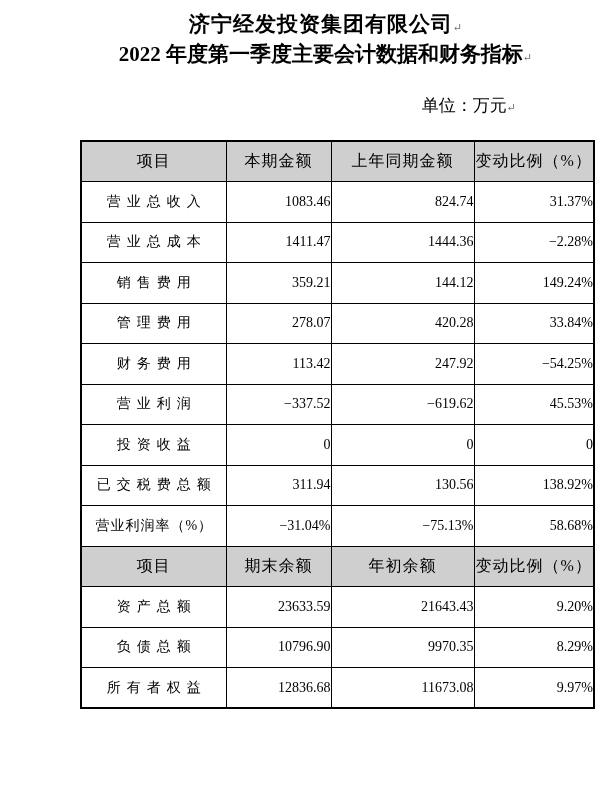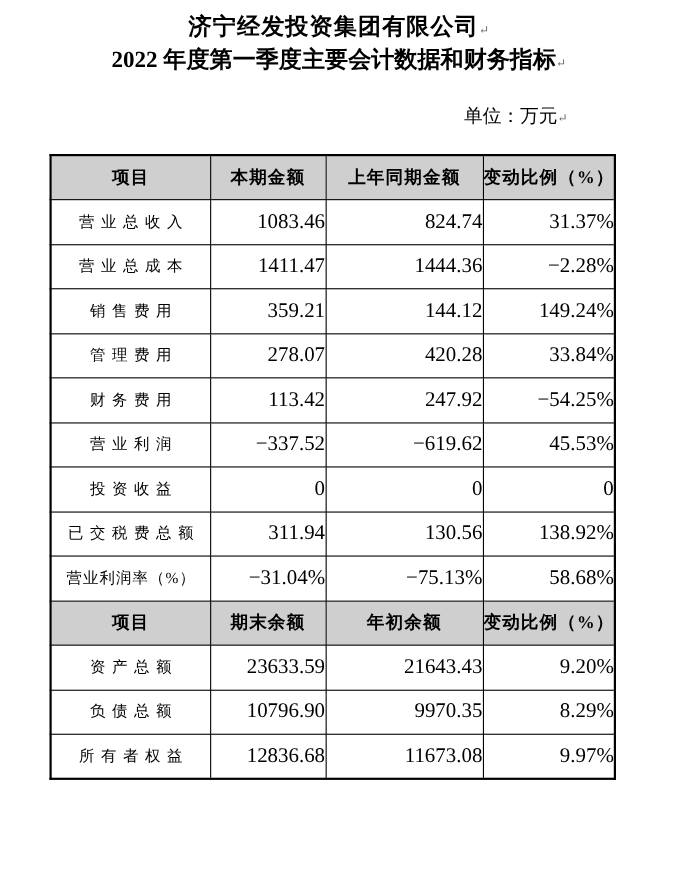--- a/index.html
+++ b/index.html
@@ -4,21 +4,21 @@
 <style>
   :root { --header-bg: #CFCFCF; --border-color: #000000; }
   * { box-sizing: border-box; }
   html, body {
     margin: 0; padding: 0;
     width: 616px; height: 793px;
     background: #ffffff;
     color: #000000;
     font-family: "Liberation Serif", "DejaVu Serif", serif;
   }
-  .page { width: 616px; height: 793px; overflow: hidden; }
+  .page { width: 616px; height: 793px; overflow: hidden; padding-left: 35px; }
 
   .title-company {
     margin: 10px 0 0 0;
     text-align: center;
     font-size: 21px;
     font-weight: bold;
     letter-spacing: 1px;
   }
   .title-subtitle {
     margin: 2px 0 0 0;
@@ -55,33 +55,33 @@
     border: 1.5px solid var(--border-color);
     height: 40.5px;
     padding: 0;
     vertical-align: middle;
     overflow: hidden;
     white-space: nowrap;
   }
   table.report th {
     background: var(--header-bg);
     font-size: 16px;
-    font-weight: bold;
+    font-weight: normal;
     text-align: center;
     letter-spacing: 1px;
   }
   td.cell-label {
     font-size: 14px;
     text-align: center;
     letter-spacing: 6px;
     text-indent: 6px;
   }
   td.cell-label.tight { letter-spacing: 1px; text-indent: 1px; }
   td.cell-num {
-    font-size: 19px;
+    font-size: 14px;
     text-align: right;
     padding-right: 9px;
   }
 </style>
 </head>
 <body>
 
 <div class="page">
 
   <div class="title-company"><span>济宁经发投资集团有限公司</span><span class="return-mark">↵</span></div>

